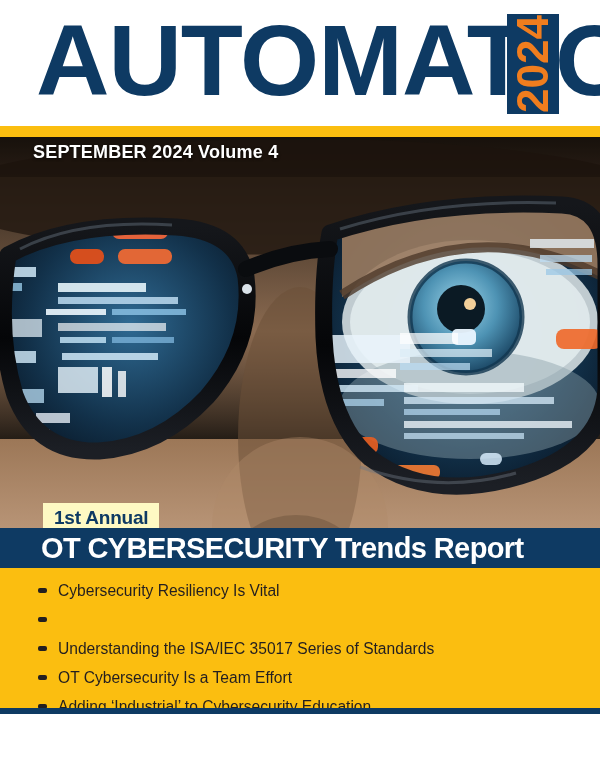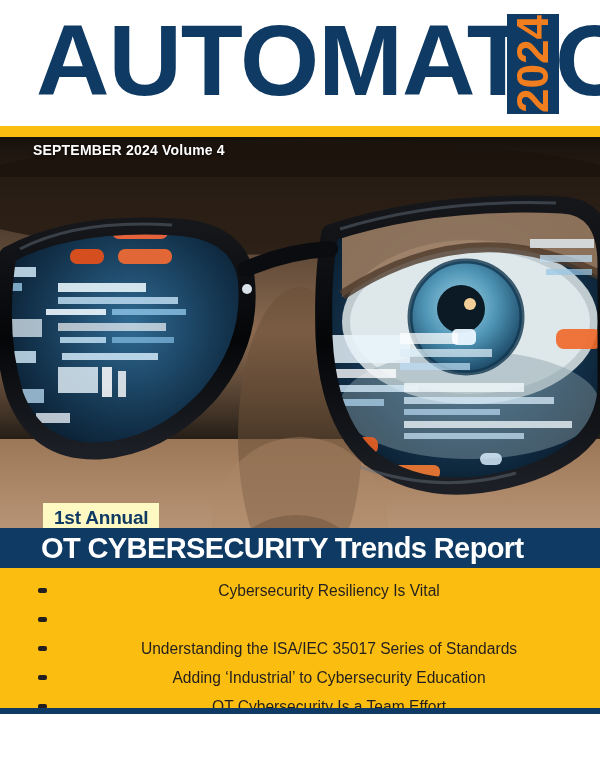--- a/index.html
+++ b/index.html
@@ -77,21 +77,21 @@
     width: 600px; height: 431px;
     overflow: hidden;
     background: #1a1510;
   }
   .photo-svg { display:block; width:600px; height:431px; }
 
   .issue-line {
     position: absolute;
     left: 33px;
     top: 142px;
-    font-size: 14px;
+    font-size: 18px;
     font-weight: bold;
     color: #ffffff;
     letter-spacing: 0.2px;
     text-shadow: 0 1px 3px rgba(0,0,0,.65);
     white-space: nowrap;
   }
 
   
   .badge-annual {
     position: absolute;
@@ -144,21 +144,20 @@
   }
   .toc li {
     position: relative;
     margin: 0 0 0 0;
     padding: 0 0 0 58px;
     height: 29px;
     line-height: 29px;
     font-size: 15.6px;
     color: #231f20;
     white-space: nowrap;
-    text-align: center;
   }
   .toc li .bullet {
     position: absolute;
     left: 38px;
     top: 12px;
     width: 9px;
     height: 5px;
     border-radius: 2px;
     background: #231f20;
   }
@@ -348,25 +347,25 @@
     </li>
     <li>
       <span class="bullet"></span>
     </li>
     <li>
       <span class="bullet"></span>
       <span>Understanding the ISA/IEC 35017 Series of Standards</span>
     </li>
     <li>
       <span class="bullet"></span>
+      <span>OT Cybersecurity Is a Team Effort</span>
+    </li>
+    <li>
+      <span class="bullet"></span>
       <span>Adding ‘Industrial’ to Cybersecurity Education</span>
-    </li>
-    <li>
-      <span class="bullet"></span>
-      <span>OT Cybersecurity Is a Team Effort</span>
     </li>
   </ul>
 
   <div class="navy-rule"></div>
 
   <div class="footer">
     
 
     
 

